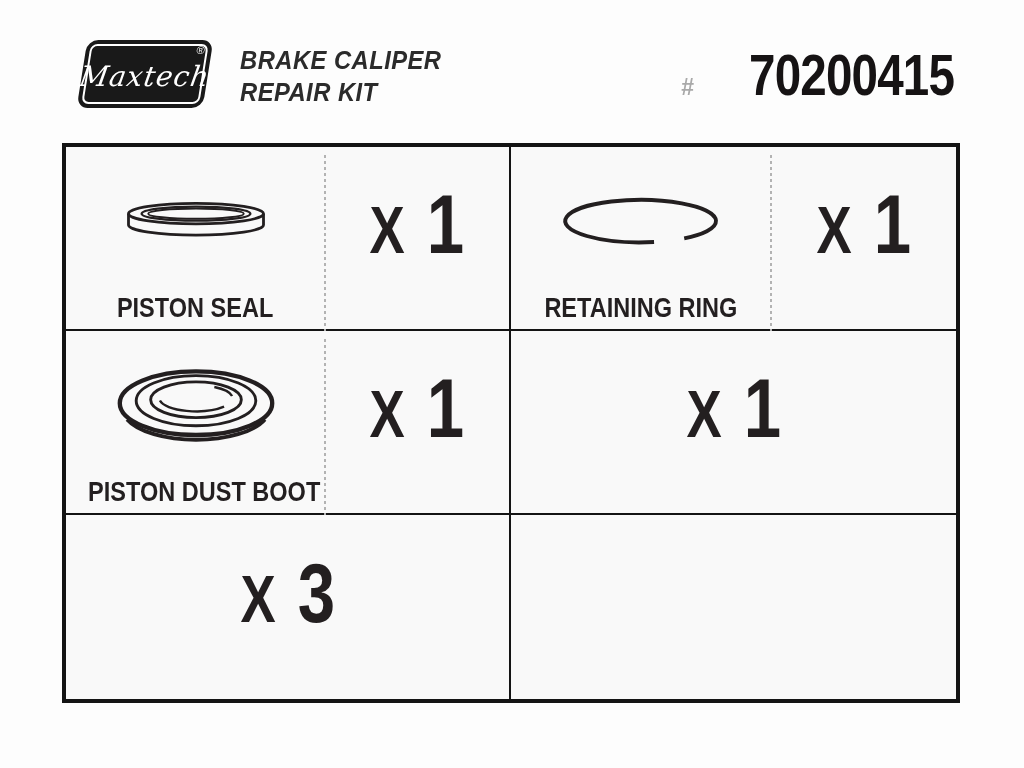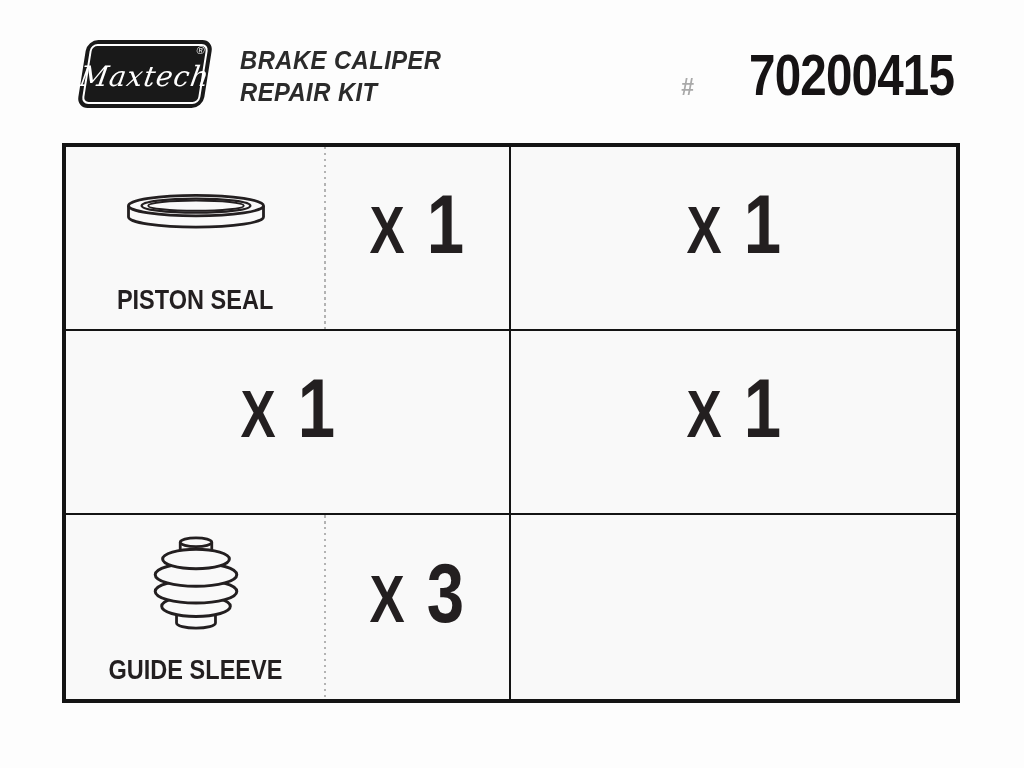--- a/index.html
+++ b/index.html
@@ -69,20 +69,21 @@
     grid-template-rows:1fr 1fr 1fr;
   }
   .cell{position:relative;display:flex;background:var(--cellbg);}
   .cell.b-right{border-right:2.5px solid var(--grid);}
   .cell.b-bottom{border-bottom:2.5px solid var(--grid);}
 
   .part-visual{
     position:relative;width:58.5%;height:100%;
     display:flex;align-items:center;justify-content:center;
     padding-bottom:46px;
+    margin-top:8px;
   }
   .dotted-divider{
     position:absolute;right:-1px;top:0;bottom:0;width:2px;
     background:repeating-linear-gradient(to bottom,var(--dot) 0 2.5px,transparent 2.5px 6px);
   }
   .part-name{
     position:absolute;left:0;right:0;bottom:15px;
     text-align:center;font-weight:700;font-size:28px;line-height:1;
     white-space:nowrap;color:var(--ink);
   }
@@ -136,54 +137,60 @@
       <div class="part-name"><span>PISTON SEAL</span></div>
       <div class="dotted-divider"></div>
     </div>
     <div class="part-qty">
       <span class="qty-prefix">X</span>
       <span class="qty-value">1</span>
     </div>
   </div>
 
   <div class="cell b-bottom">
+    <div class="part-visual">
+      <svg width="166" height="58" viewBox="0 0 170 60">
+        <path class="draw" stroke-width="4" d="M129.7,46 A78,22 0 1,0 98.5,49.7"></path>
+      </svg>
+      <div class="part-name"><span>RETAINING RING</span></div>
+      <div class="dotted-divider"></div>
+    </div>
     <div class="part-qty">
       <span class="qty-prefix">X</span>
       <span class="qty-value">1</span>
     </div>
   </div>
 
   <div class="cell b-right b-bottom">
+    <div class="part-visual">
+      <svg width="164" height="88" viewBox="0 0 170 90">
+        <path class="draw" stroke-width="4" d="M13.6,57.9 A76,32 0 0,0 156.4,57.9"></path>
+        <ellipse class="draw fillbg" stroke-width="4.5" cx="85" cy="41" rx="79" ry="33"></ellipse>
+        <ellipse class="draw" stroke-width="3" cx="85" cy="38.5" rx="62" ry="26"></ellipse>
+        <ellipse class="draw" stroke-width="3" cx="85" cy="37.5" rx="47" ry="18.5"></ellipse>
+        <path class="draw" stroke-width="2.5" d="M47.6,38.3 A38,13.5 0 0,0 114.1,44.7"></path>
+        <path class="draw" stroke-width="2.5" d="M104,24.3 A38,13.5 0 0,1 122.4,33.7"></path>
+      </svg>
+      <div class="part-name"><span>PISTON DUST BOOT</span></div>
+      <div class="dotted-divider"></div>
+    </div>
     <div class="part-qty">
       <span class="qty-prefix">X</span>
       <span class="qty-value">1</span>
     </div>
   </div>
 
   <div class="cell b-bottom">
     <div class="part-qty">
       <span class="qty-prefix">X</span>
       <span class="qty-value">1</span>
     </div>
   </div>
 
   <div class="cell b-right">
-    <div class="part-visual">
-      <svg width="102" height="104" viewBox="0 0 110 112">
-        <path class="draw fillbg" stroke-width="3" d="M38,11 L38,24 A17,5 0 0,0 72,24 L72,11"></path>
-        <ellipse class="draw fillbg" stroke-width="3" cx="55" cy="11" rx="17" ry="4.8"></ellipse>
-        <path class="draw fillbg" stroke-width="3" d="M34,88 L34,98 A21,5.5 0 0,0 76,98 L76,88"></path>
-        <ellipse class="draw fillbg" stroke-width="3.2" cx="55" cy="80" rx="37" ry="11"></ellipse>
-        <ellipse class="draw fillbg" stroke-width="3.2" cx="55" cy="64" rx="44" ry="12.5"></ellipse>
-        <ellipse class="draw fillbg" stroke-width="3.2" cx="55" cy="46" rx="44" ry="12.5"></ellipse>
-        <ellipse class="draw fillbg" stroke-width="3.2" cx="55" cy="29" rx="36" ry="10.5"></ellipse>
-      </svg>
-      <div class="part-name"><span>GUIDE SLEEVE</span></div>
-      <div class="dotted-divider"></div>
-    </div>
     <div class="part-qty">
       <span class="qty-prefix">X</span>
       <span class="qty-value">3</span>
     </div>
   </div>
 
   <div class="cell"></div>
 
 </div>
 

